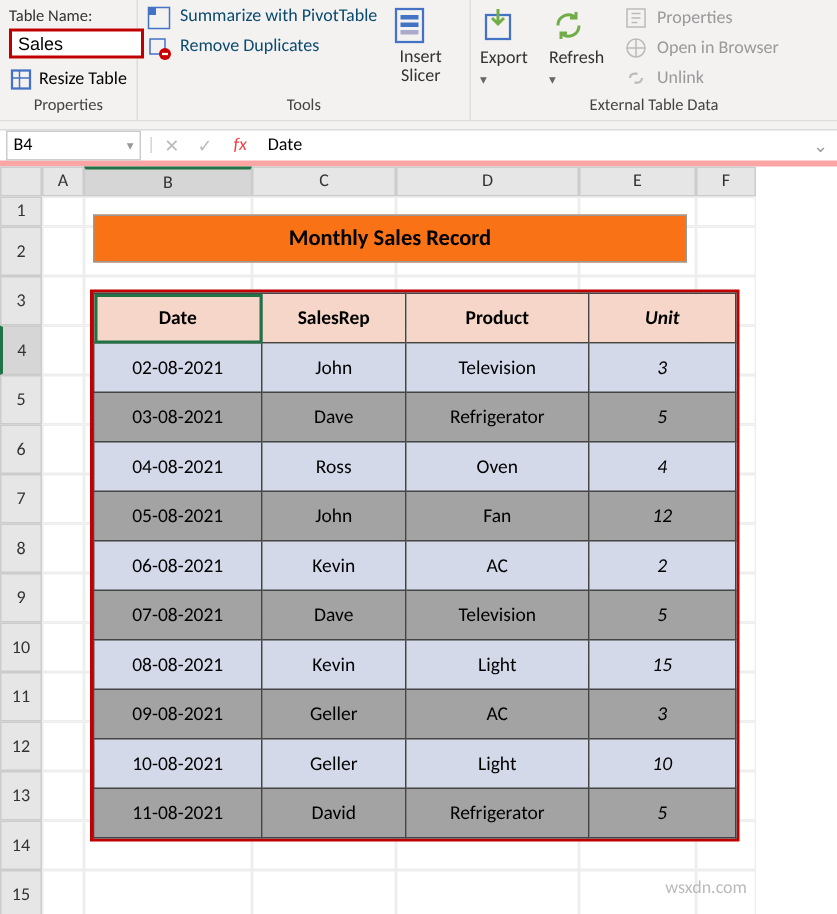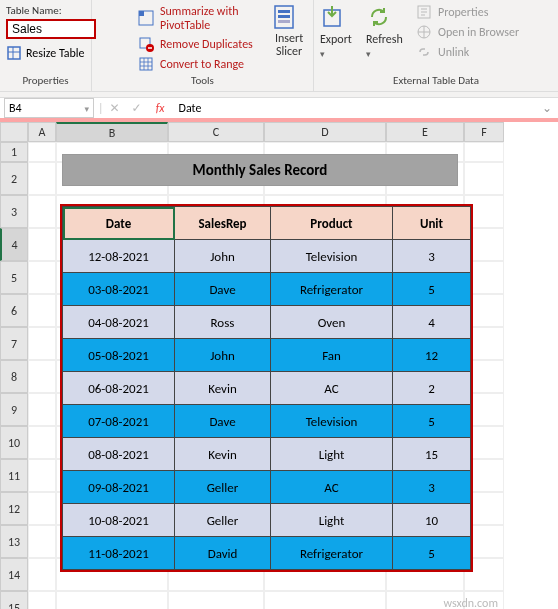--- a/index.html
+++ b/index.html
@@ -7,21 +7,21 @@
     
     
     .ribbon { background: #f3f2f1; border-bottom: 1px solid #ddd; display: flex; }
     .ribbon-group { border-right: 1px solid #ddd; padding: 4px 6px; display: flex; flex-direction: column; }
     .group-content { flex: 1; }
     .group-label { text-align: center; font-size: 11px; color: #444; margin-top: 2px; }
     .small-label { font-size: 11px; color: #333; }
     .table-name-input { width: 90px; height: 20px; border: 2px solid #c00000; font-size: 12px; padding: 0 4px; margin: 2px 0; }
     .resize-row { display: flex; align-items: center; gap: 4px; margin-top: 4px; }
     .tools-col { display: flex; flex-direction: column; gap: 4px; }
-    .tool-item { display: flex; align-items: center; gap: 6px; font-size: 12px; color: #b91c1c; margin-left: 40px; }
+    .tool-item { display: flex; align-items: flex-start; gap: 6px; font-size: 12px; color: #0c4a6e; }
     .big-btn { display: flex; flex-direction: column; align-items: flex-start; gap: 2px; font-size: 12px; color: #333; width: 42px; }
     .big-btn .arw { font-size: 9px; color: #666; }
     .side-col { display: flex; flex-direction: column; gap: 4px; margin-left: 4px; }
     .side-item { display: flex; align-items: center; gap: 6px; font-size: 12px; color: #999; }
     svg.icon { width: 16px; height: 16px; flex-shrink: 0; }
     svg.big-icon { width: 26px; height: 26px; }
     
     
     .fbar-row { display: flex; align-items: center; border-bottom: 4px solid #fca5a5; height: 24px; }
     .name-box { width: 90px; border: 1px solid #ccc; height: 20px; display: flex; align-items: center; padding: 0 4px; margin: 0 4px; font-size: 12px; }
@@ -41,34 +41,34 @@
     .row-hdr.r1 { height: 20px; }
     .row-hdr.sel { background: #d6d6d6; border-left: 2px solid #217346; }
     .cells { position: relative; }
     .cell-row { display: flex; }
     .cell { border: 1px solid #eee; height: 33px; }
     .cell.r1 { height: 20px; }
     .cA { width: 28px; } .cB { width: 112px; } .cC { width: 96px; } .cD { width: 122px; } .cE { width: 78px; } .cF { width: 40px; }
     .col-hdr.sel { background: #d6d6d6; border-top: 2px solid #217346; }
     
     
-    .title-bar { position: absolute; left: 34px; top: 12px; width: 396px; height: 32px; background: #a3a3a3; border: 1px solid #999; display: flex; align-items: center; justify-content: center; font-weight: bold; font-size: 15px; }
+    .title-bar { position: absolute; left: 34px; top: 12px; width: 396px; height: 32px; background: #f97316; border: 1px solid #999; display: flex; align-items: center; justify-content: center; font-weight: bold; font-size: 15px; }
     
     
     .data-area { position: absolute; left: 32px; top: 62px; border: 2px solid #c00000; }
     .xl-table { border-collapse: collapse; }
     .xl-table th { background: #f6d6c8; border: 1px solid #444; padding: 6px 0; font-weight: bold; font-size: 13px; height: 33px; position: relative; }
     .xl-table th.sel { outline: 2px solid #217346; outline-offset: -2px; }
     .xl-table td { border: 1px solid #444; text-align: center; font-size: 13px; height: 33px; }
     .xl-table th:nth-child(1), .xl-table td:nth-child(1) { width: 112px; }
     .xl-table th:nth-child(2), .xl-table td:nth-child(2) { width: 96px; }
     .xl-table th:nth-child(3), .xl-table td:nth-child(3) { width: 122px; }
-    .xl-table th:nth-child(4), .xl-table td:nth-child(4) { width: 78px; }
+    .xl-table th:nth-child(4), .xl-table td:nth-child(4) { width: 98px; font-style: italic; }
     .odd td { background: #d4d9ea; }
-    .even td { background: #0ea5e9; }
+    .even td { background: #a3a3a3; }
     
     .watermark { position: absolute; right: 6px; bottom: 14px; color: #bbb; font-size: 12px; }
   </style>
 </head>
 <body>
 
 <div class="ribbon">
   <div class="ribbon-group" style="width:92px">
     <div class="group-content">
       <div class="small-label">Table Name:</div>
@@ -94,27 +94,20 @@
             </svg>
           <span>Summarize with PivotTable</span>
         </div>
         <div class="tool-item">
           <svg class="icon">
               <rect x="2" y="2" width="10" height="10" fill="none" stroke="#4472c4"></rect>
               <circle cx="12" cy="12" r="4" fill="#c00"></circle>
               <path d="M10 12h4" stroke="#fff" stroke-width="1.5"></path>
             </svg>
           <span>Remove Duplicates</span>
-        </div>
-        <div class="tool-item">
-          <svg class="icon">
-              <rect x="2" y="2" width="12" height="12" fill="none" stroke="#4472c4"></rect>
-              <path d="M2 6h12M2 10h12M6 2v12M10 2v12" stroke="#4472c4" stroke-width="0.8"></path>
-            </svg>
-          <span>Convert to Range</span>
         </div>
       </div>
       <div class="big-btn">
         <svg class="big-icon">
             <rect x="4" y="2" width="18" height="22" fill="none" stroke="#4472c4" stroke-width="1.5"></rect>
             <rect x="7" y="6" width="12" height="3" fill="#4472c4"></rect>
             <rect x="7" y="11" width="12" height="3" fill="#4472c4"></rect>
             <rect x="7" y="16" width="12" height="3" fill="#aac"></rect>
           </svg>
         <span style="text-align:center;line-height:1.1">Insert Slicer</span>
@@ -343,21 +336,21 @@
         <thead>
             <tr id="tbl-head">
               <th class="sel">Date</th>
               <th>SalesRep</th>
               <th>Product</th>
               <th>Unit</th>
             </tr>
           </thead>
         <tbody id="tbl-body">
             <tr class="odd">
-              <td>12-08-2021</td>
+              <td>02-08-2021</td>
               <td>John</td>
               <td>Television</td>
               <td>3</td>
             </tr>
             <tr class="even">
               <td>03-08-2021</td>
               <td>Dave</td>
               <td>Refrigerator</td>
               <td>5</td>
             </tr>

